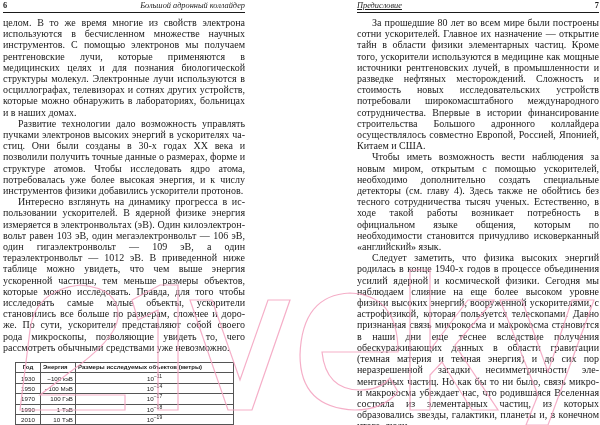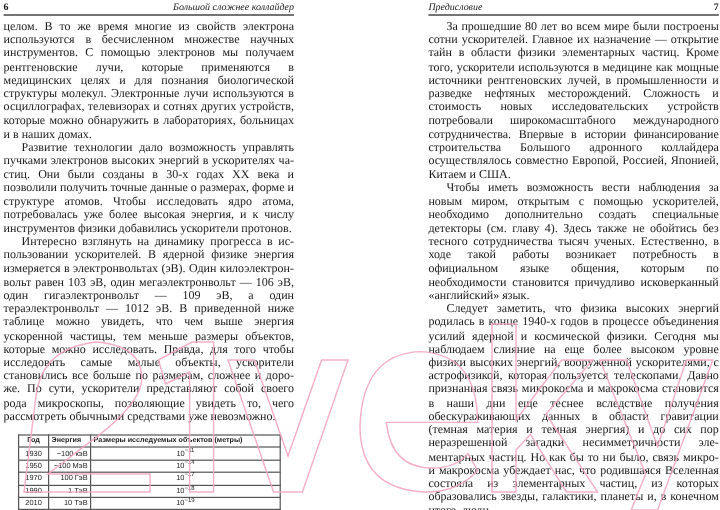--- a/index.html
+++ b/index.html
@@ -14,21 +14,21 @@
     .page.right { left: 357px; width: 242px; }
     .runhead {
       position: relative; height: 12px; border-bottom: 1.3px solid #1a1a1a;
       font-size: 8.3px; line-height: 11px;
     }
     .runhead .num { position: absolute; top: 0; font-weight: bold; font-style: normal; }
     .runhead .title { position: absolute; top: 0; font-style: italic; }
     .page.left .runhead .num { left: 0; }
     .page.left .runhead .title { right: 0; }
     .page.right .runhead .num { right: 0; }
-    .page.right .runhead .title { left: 0; }
+    .page.right .runhead .title { left: 0; text-decoration: underline; }
     .body { margin-top: 4px; font-size: 10px; line-height: 11.2px; text-align: justify; hyphens: manual; }
     .body p { margin: 0; text-indent: 15px; }
     .body p.cont { text-indent: 0; }
     sup { font-size: 5px; vertical-align: super; line-height: 0; }
     table.data {
       margin: 9px 0 0 12px; border-collapse: collapse;
       font-family: "Liberation Sans", "DejaVu Sans", sans-serif;
       font-size: 6.2px; width: 219px;
     }
     table.data th, table.data td {
@@ -42,21 +42,21 @@
     .watermark { position: absolute; left: 0; top: 0; width: 600px; height: 425px; pointer-events: none; }
   </style>
 </head>
 <body>
 
 <div class="spread">
 
   <div class="page left">
     <div class="runhead">
       <span class="num">6</span>
-      <span class="title">Большой сложнее коллайдер</span>
+      <span class="title">Большой адронный коллайдер</span>
     </div>
     <div class="body">
       <p class="cont">целом. В то же время многие из свойств электрона исполь­зуются в бесчисленном множестве научных инструмен­тов. С помощью электронов мы получаем рентгеновские лучи, которые применяются в медицинских целях и для познания биологической структуры молекул. Электрон­ные лучи используются в осциллографах, телевизорах и сотнях других устройств, которые можно обнаружить в лабораториях, больницах и в наших домах.</p>
       <p>Развитие технологии дало возможность управлять пучками электронов высоких энергий в ускорителях ча­стиц. Они были созданы в 30-х годах XX века и позволили получить точные данные о размерах, форме и структуре атомов. Чтобы исследовать ядро атома, потребовалась уже более высокая энергия, и к числу инструментов физики добавились ускорители протонов.</p>
       <p>Интересно взглянуть на динамику прогресса в ис­пользовании ускорителей. В ядерной физике энергия измеряется в электронвольтах (эВ). Один килоэлектрон­вольт равен 103 эВ, один мегаэлектронвольт — 106 эВ, один гигаэлектронвольт — 109 эВ, а один тераэлектронвольт — 1012 эВ. В приведенной ниже таблице можно увидеть, что чем выше энергия ускоренной частицы, тем меньше раз­меры объектов, которые можно исследовать. Правда, для того чтобы исследовать самые малые объекты, ускорите­ли становились все больше по размерам, сложнее и доро­же. По сути, ускорители представляют собой своего рода микроскопы, позволяющие увидеть то, чего рассмотреть обычными средствами уже невозможно.</p>
     </div>
 
     <table class="data">
       <thead>
         <tr>

